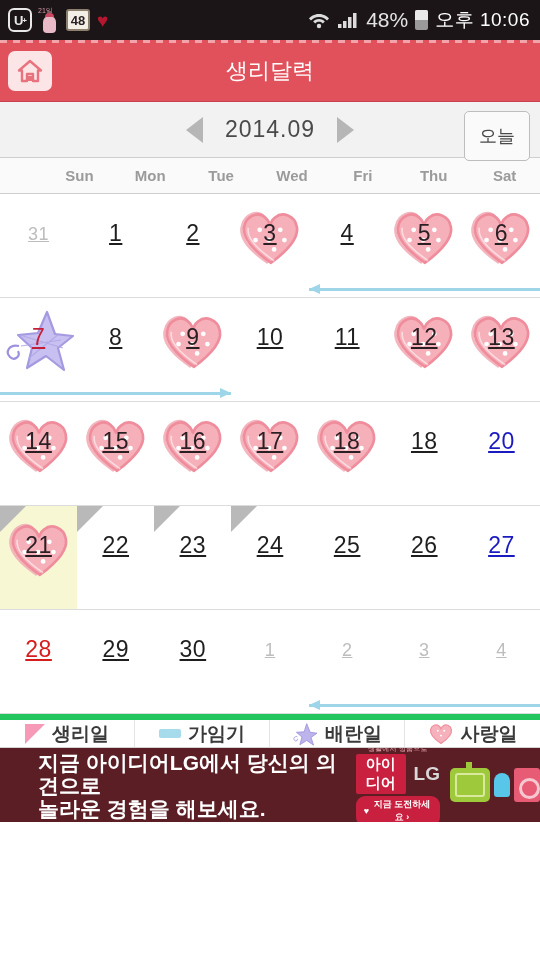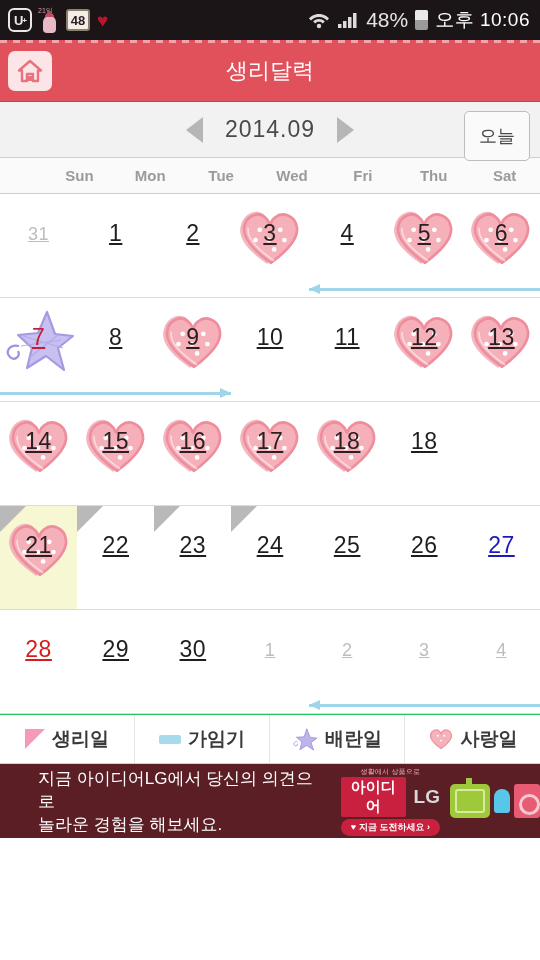--- a/index.html
+++ b/index.html
@@ -150,39 +150,39 @@
 
   
   .fline { position:absolute; bottom:3px; height:10px; z-index:2; pointer-events:none; }
   .fline .bar { position:absolute; left:0; right:0; top:4px; height:3px; background:#9ed5e8; }
   .fline .ah { position:absolute; top:0; width:0; height:0; }
   .fline.left  .ah { left:0;  border-top:5px solid transparent; border-bottom:5px solid transparent; border-right:11px solid #9ed5e8; }
   .fline.right .ah { right:0; border-top:5px solid transparent; border-bottom:5px solid transparent; border-left:11px solid #9ed5e8; }
 
   
   .legend {
-    height:50px; display:grid; grid-template-columns:repeat(4,1fr);
-    background:#ffffff; border-top:1px solid #22c55e; border-bottom:1px solid #d3d3d3;
+    height:34px; display:grid; grid-template-columns:repeat(4,1fr);
+    background:#ffffff; border-top:6px solid #22c55e; border-bottom:1px solid #d3d3d3;
   }
   .legend-item {
     display:flex; align-items:center; justify-content:center; gap:7px;
     font-size:19px; font-weight:bold; color:#3a3a3a;
     border-right:1px solid #e4e4e4;
   }
   .legend-item:last-child { border-right:none; }
   .lg-tri { width:0; height:0; border-top:20px solid #f79ab8; border-right:20px solid transparent; }
   .lg-bar { width:22px; height:9px; background:#a5dbea; border-radius:2px; }
 
   
   .ad {
     height:74px; background:#5a1e24; position:relative; overflow:hidden;
     display:flex; align-items:center;
   }
   .ad-copy {
-    margin-left:38px; color:#ffffff; font-size:17px; font-weight:normal;
+    margin-left:38px; color:#ffffff; font-size:21px; font-weight:bold;
     line-height:23px; z-index:2; white-space:pre-line;
   }
   .ad-brand { margin-left:14px; z-index:2; text-align:center; }
   .ad-brand .tiny { font-size:7px; color:#f2a7b6; letter-spacing:0.2px; }
   .ad-brand .mark { display:flex; align-items:center; gap:8px; justify-content:center; }
   .ad-brand .mark .kor {
     background:#c9203f; color:#ffffff; font-size:15px; font-weight:bold;
     padding:1px 3px; border-radius:2px;
   }
   .ad-brand .mark .lg { color:#d8d8d8; font-size:19px; font-weight:bold; }
@@ -453,20 +453,23 @@
   <circle cx="31" cy="33" r="2.3" fill="#ffffff"></circle>
           <circle cx="46" cy="33" r="2.3" fill="#ffffff"></circle>
   <circle cx="18" cy="33" r="2.3" fill="#ffffff"></circle>
           <circle cx="36" cy="42" r="2.3" fill="#ffffff"></circle>
 </svg>
         <span class="daynum onheart">18</span>
       </div>
       <div class="cell">
         <span class="daynum">18</span>
       </div>
+      <div class="cell">
+        <span class="daynum sat">20</span>
+      </div>
     </div>
     <div class="wrow">
       <div class="cell today">
         <div class="corner"></div>
         <svg class="heart" viewBox="0 0 64 60">
   <path d="M30 55 C9 41 2 29 5 19 C8 7 20 4 26 10 C29 12 30 15 31 17" fill="none" stroke="#f1a9b4" stroke-width="2.6" opacity="0.85"></path>
   <path d="M33 55 C13 41 5 30 7 20 C9 9 21 5 27 11 C30 13 31 16 32 18 C33 16 34 13 37 11 C44 5 56 9 58 20 C60 30 52 41 33 55 Z" fill="#f6b0ba" stroke="#ef8d9c" stroke-width="2.6" stroke-linejoin="round"></path>
   <path d="M36 53 C17 40 9 30 11 21" fill="none" stroke="#ffffff" stroke-width="1.6" opacity="0.55"></path>
   <circle cx="22" cy="23" r="2.3" fill="#ffffff"></circle>
           <circle cx="42" cy="23" r="2.3" fill="#ffffff"></circle>

